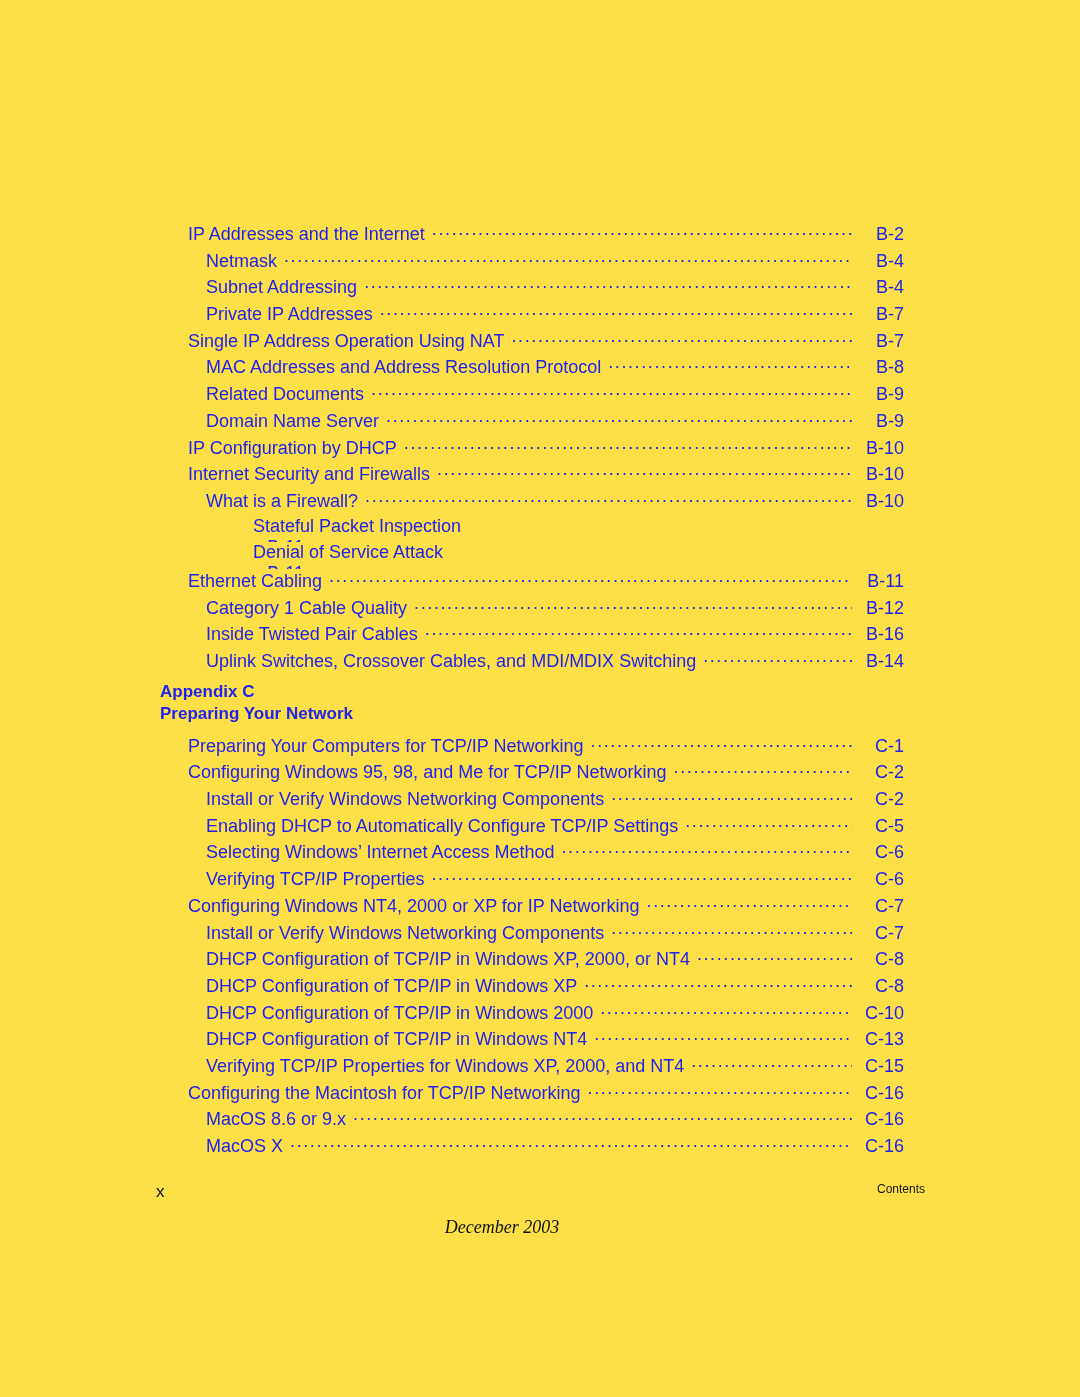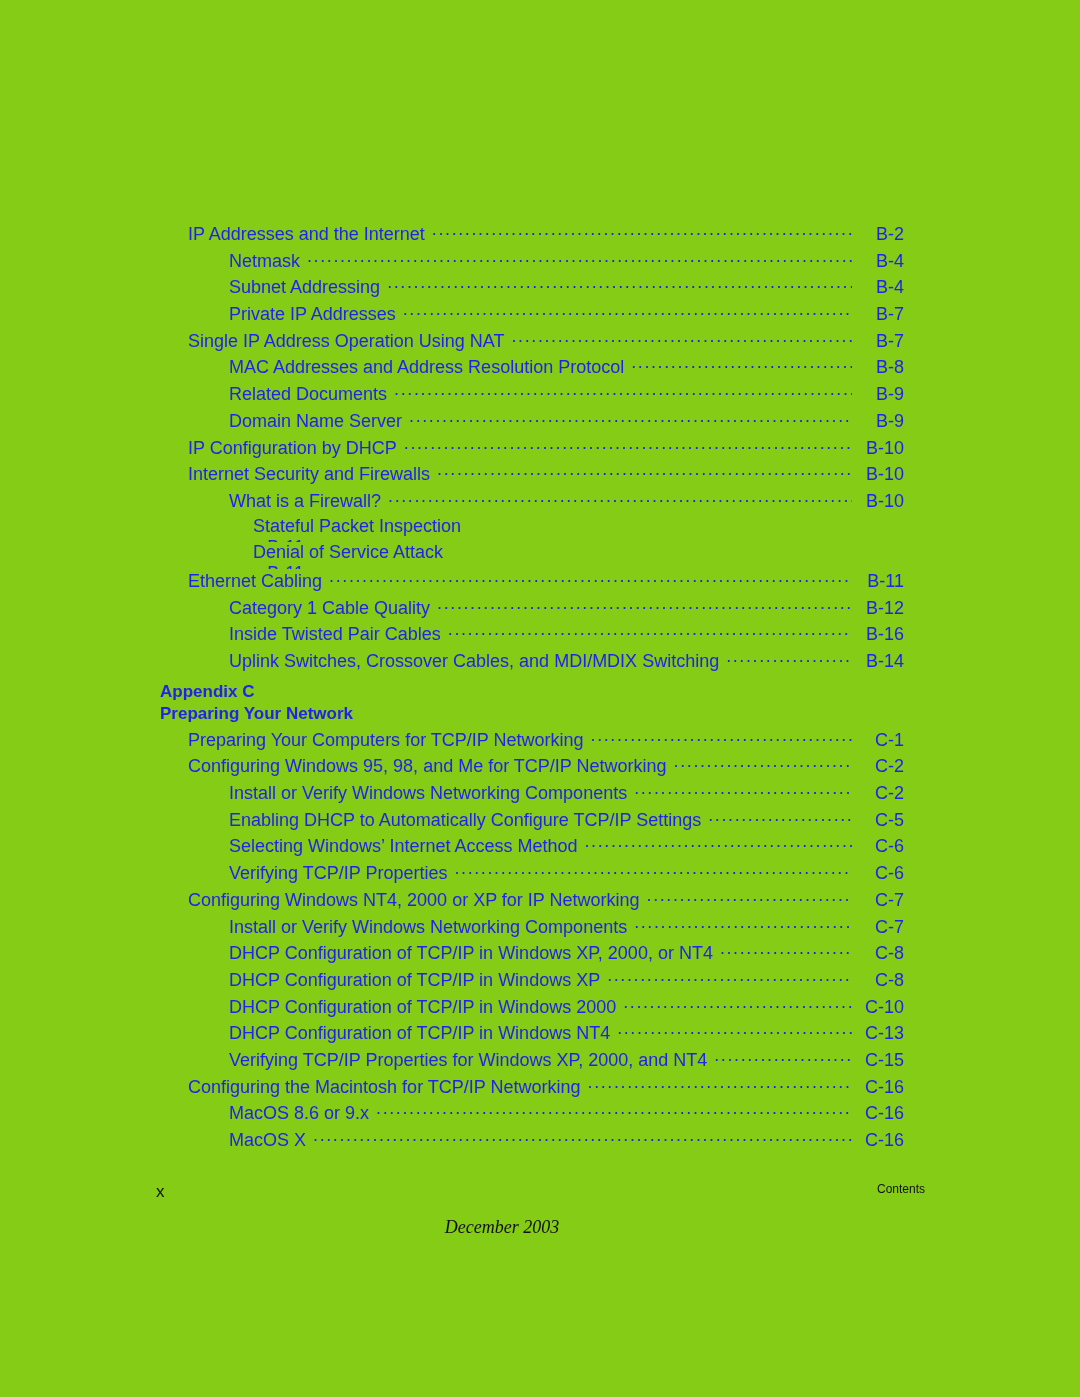--- a/index.html
+++ b/index.html
@@ -13,21 +13,21 @@
     height: 1397px;
     position: relative;
     font-family: "Liberation Sans", sans-serif;
     -webkit-font-smoothing: antialiased;
   }
   .page {
     position: absolute;
     left: 0; top: 0;
     width: 1080px;
     height: 1397px;
-    background: #84cc16;
+    background: #fde047;
     overflow: hidden;
   }
 
   
   .toc {
     position: absolute;
     left: 160px;
     top: 222px;
     width: 744px;
   }
@@ -64,29 +64,29 @@
   }
   .toc-entry .pagenum {
     flex: 0 0 auto;
     text-align: right;
     min-width: 46px;
     padding-left: 5px;
   }
 
   
   .lvl1 { margin-left: 28px; }
-  .lvl2 { margin-left: 69px; }
+  .lvl2 { margin-left: 46px; }
   .lvl3 { margin-left: 92px; flex-direction: column; }
 
   .lvl1 .leader::before { letter-spacing: 1.6px; }
 
   
   .appendix-head {
     margin-top: 5px;
-    margin-bottom: 3px;
+    margin-bottom: 9px;
     margin-left: 0;
     font-size: 17px;
     font-weight: bold;
     color: #2222ee;
     line-height: 22px;
   }
   .appendix-head div { white-space: nowrap; }
 
   
   .footer {

